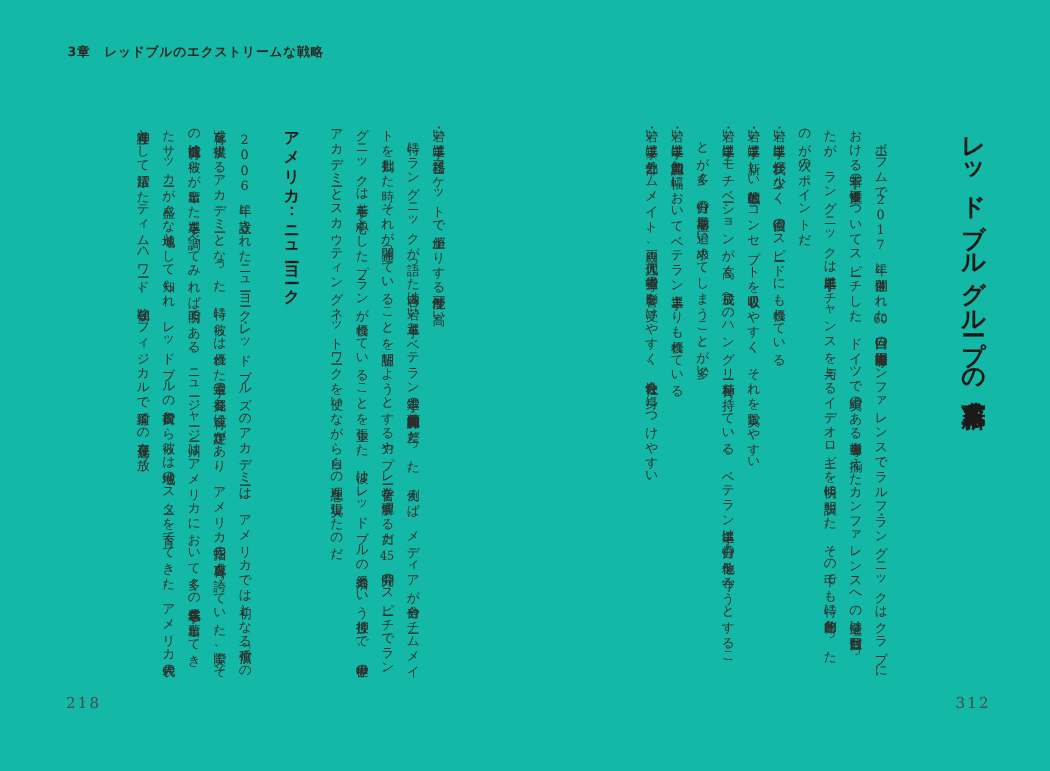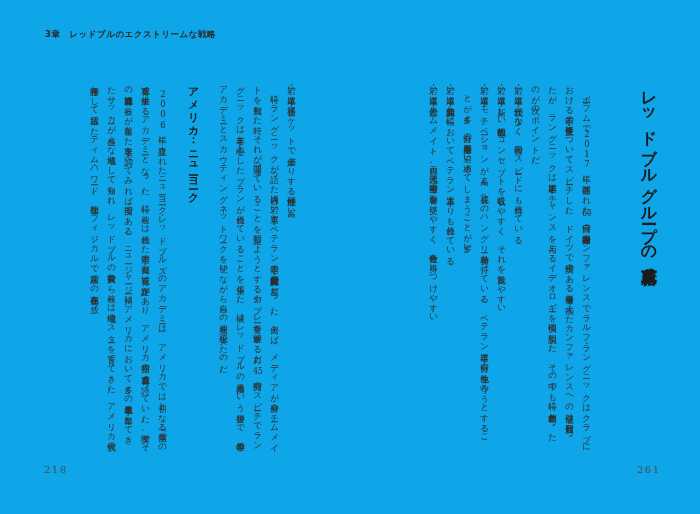--- a/index.html
+++ b/index.html
@@ -1,20 +1,20 @@
 <!DOCTYPE html>
 <html lang="ja"><head>
 <meta charset="utf-8">
 <style>
   html, body { margin: 0; padding: 0; background: #e8e8e8; }
   .spread {
     position: relative;
     width: 700px;
     height: 514px;
-    background: #0ea5e9;
+    background: #14b8a6;
     overflow: hidden;
     font-family: "DejaVu Serif", "Liberation Serif", serif;
     color: #2e2c2a;
   }
   .page { position: static; }
 
   
   .vtext {
     writing-mode: vertical-rl;
     text-orientation: mixed;
@@ -137,16 +137,16 @@
       <ul class="bullets gap-before">
         <li><span class="mk">・</span><span>若い選手は怪我が少なく、回復のスピードにも優れている</span></li>
         <li><span class="mk">・</span><span>若い選手は新しい戦術的なコンセプトを吸収しやすく、それを実践しやすい</span></li>
         <li><span class="mk">・</span><span>若い選手はモチベーションが高く、成長へのハングリー精神を持っている。ベテラン選手は自分の地位を守ろうとすることが多く、自分の最盛期を追い求めてしまうことが多い</span></li>
         <li><span class="mk">・</span><span>若い選手は認知能力と幅においてベテラン選手よりも優れている</span></li>
         <li><span class="mk">・</span><span>若い選手は外部（チームメイト、両親、代理人、指導者）の影響を受けやすく、社会性を身につけやすい</span></li>
       </ul>
 
     </div>
 
-    <div class="folio folio-right">261</div>
+    <div class="folio folio-right">312</div>
   </section>
 
 </div>
 
 </body></html>

